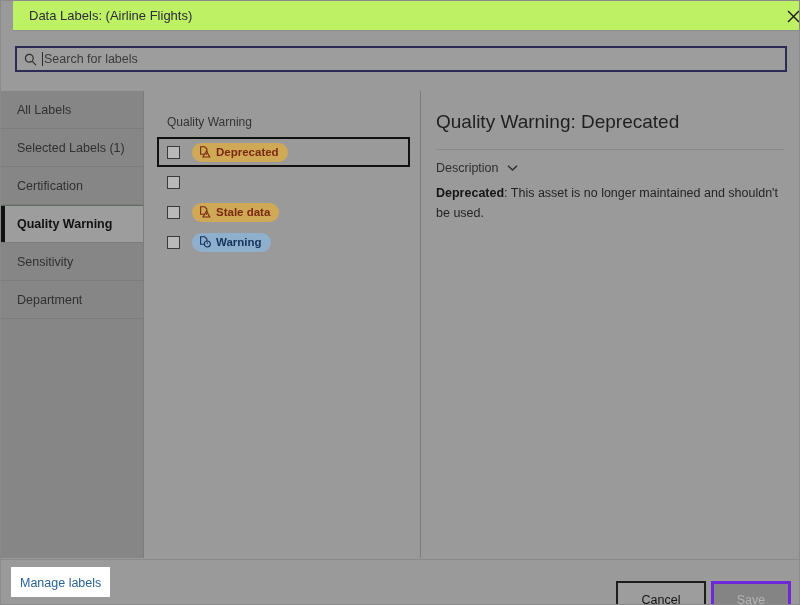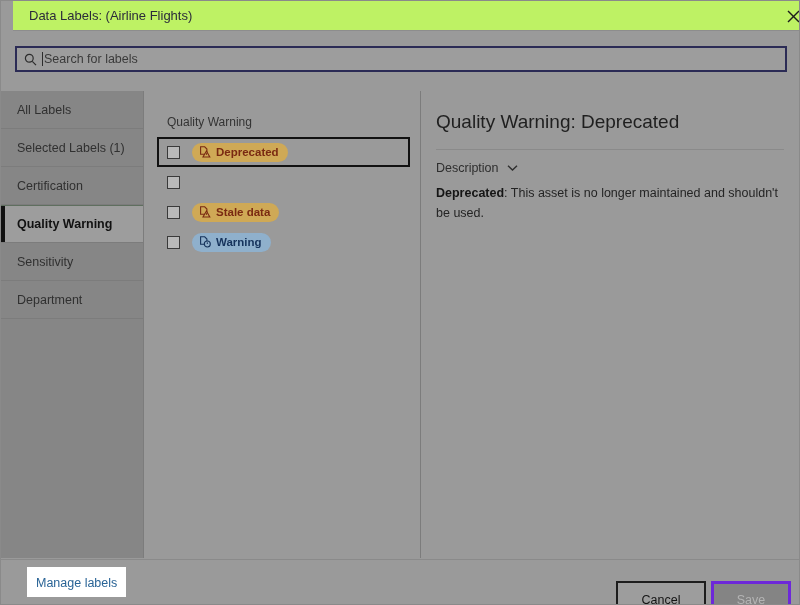--- a/index.html
+++ b/index.html
@@ -269,21 +269,20 @@
     border-top: 1px solid #8a8a8a;
     box-sizing: border-box;
   }
   .manage-wrap {
     position: absolute;
     left: 10px;
     top: 7px;
     background: #ffffff;
     padding: 6px 9px;
     cursor: pointer;
-    margin-left: 16px;
   }
   .manage-link {
     font-size: 12.5px;
     color: #2a6496;
     white-space: nowrap;
   }
   .btn {
     position: absolute;
     top: 21px;
     height: 38px;

